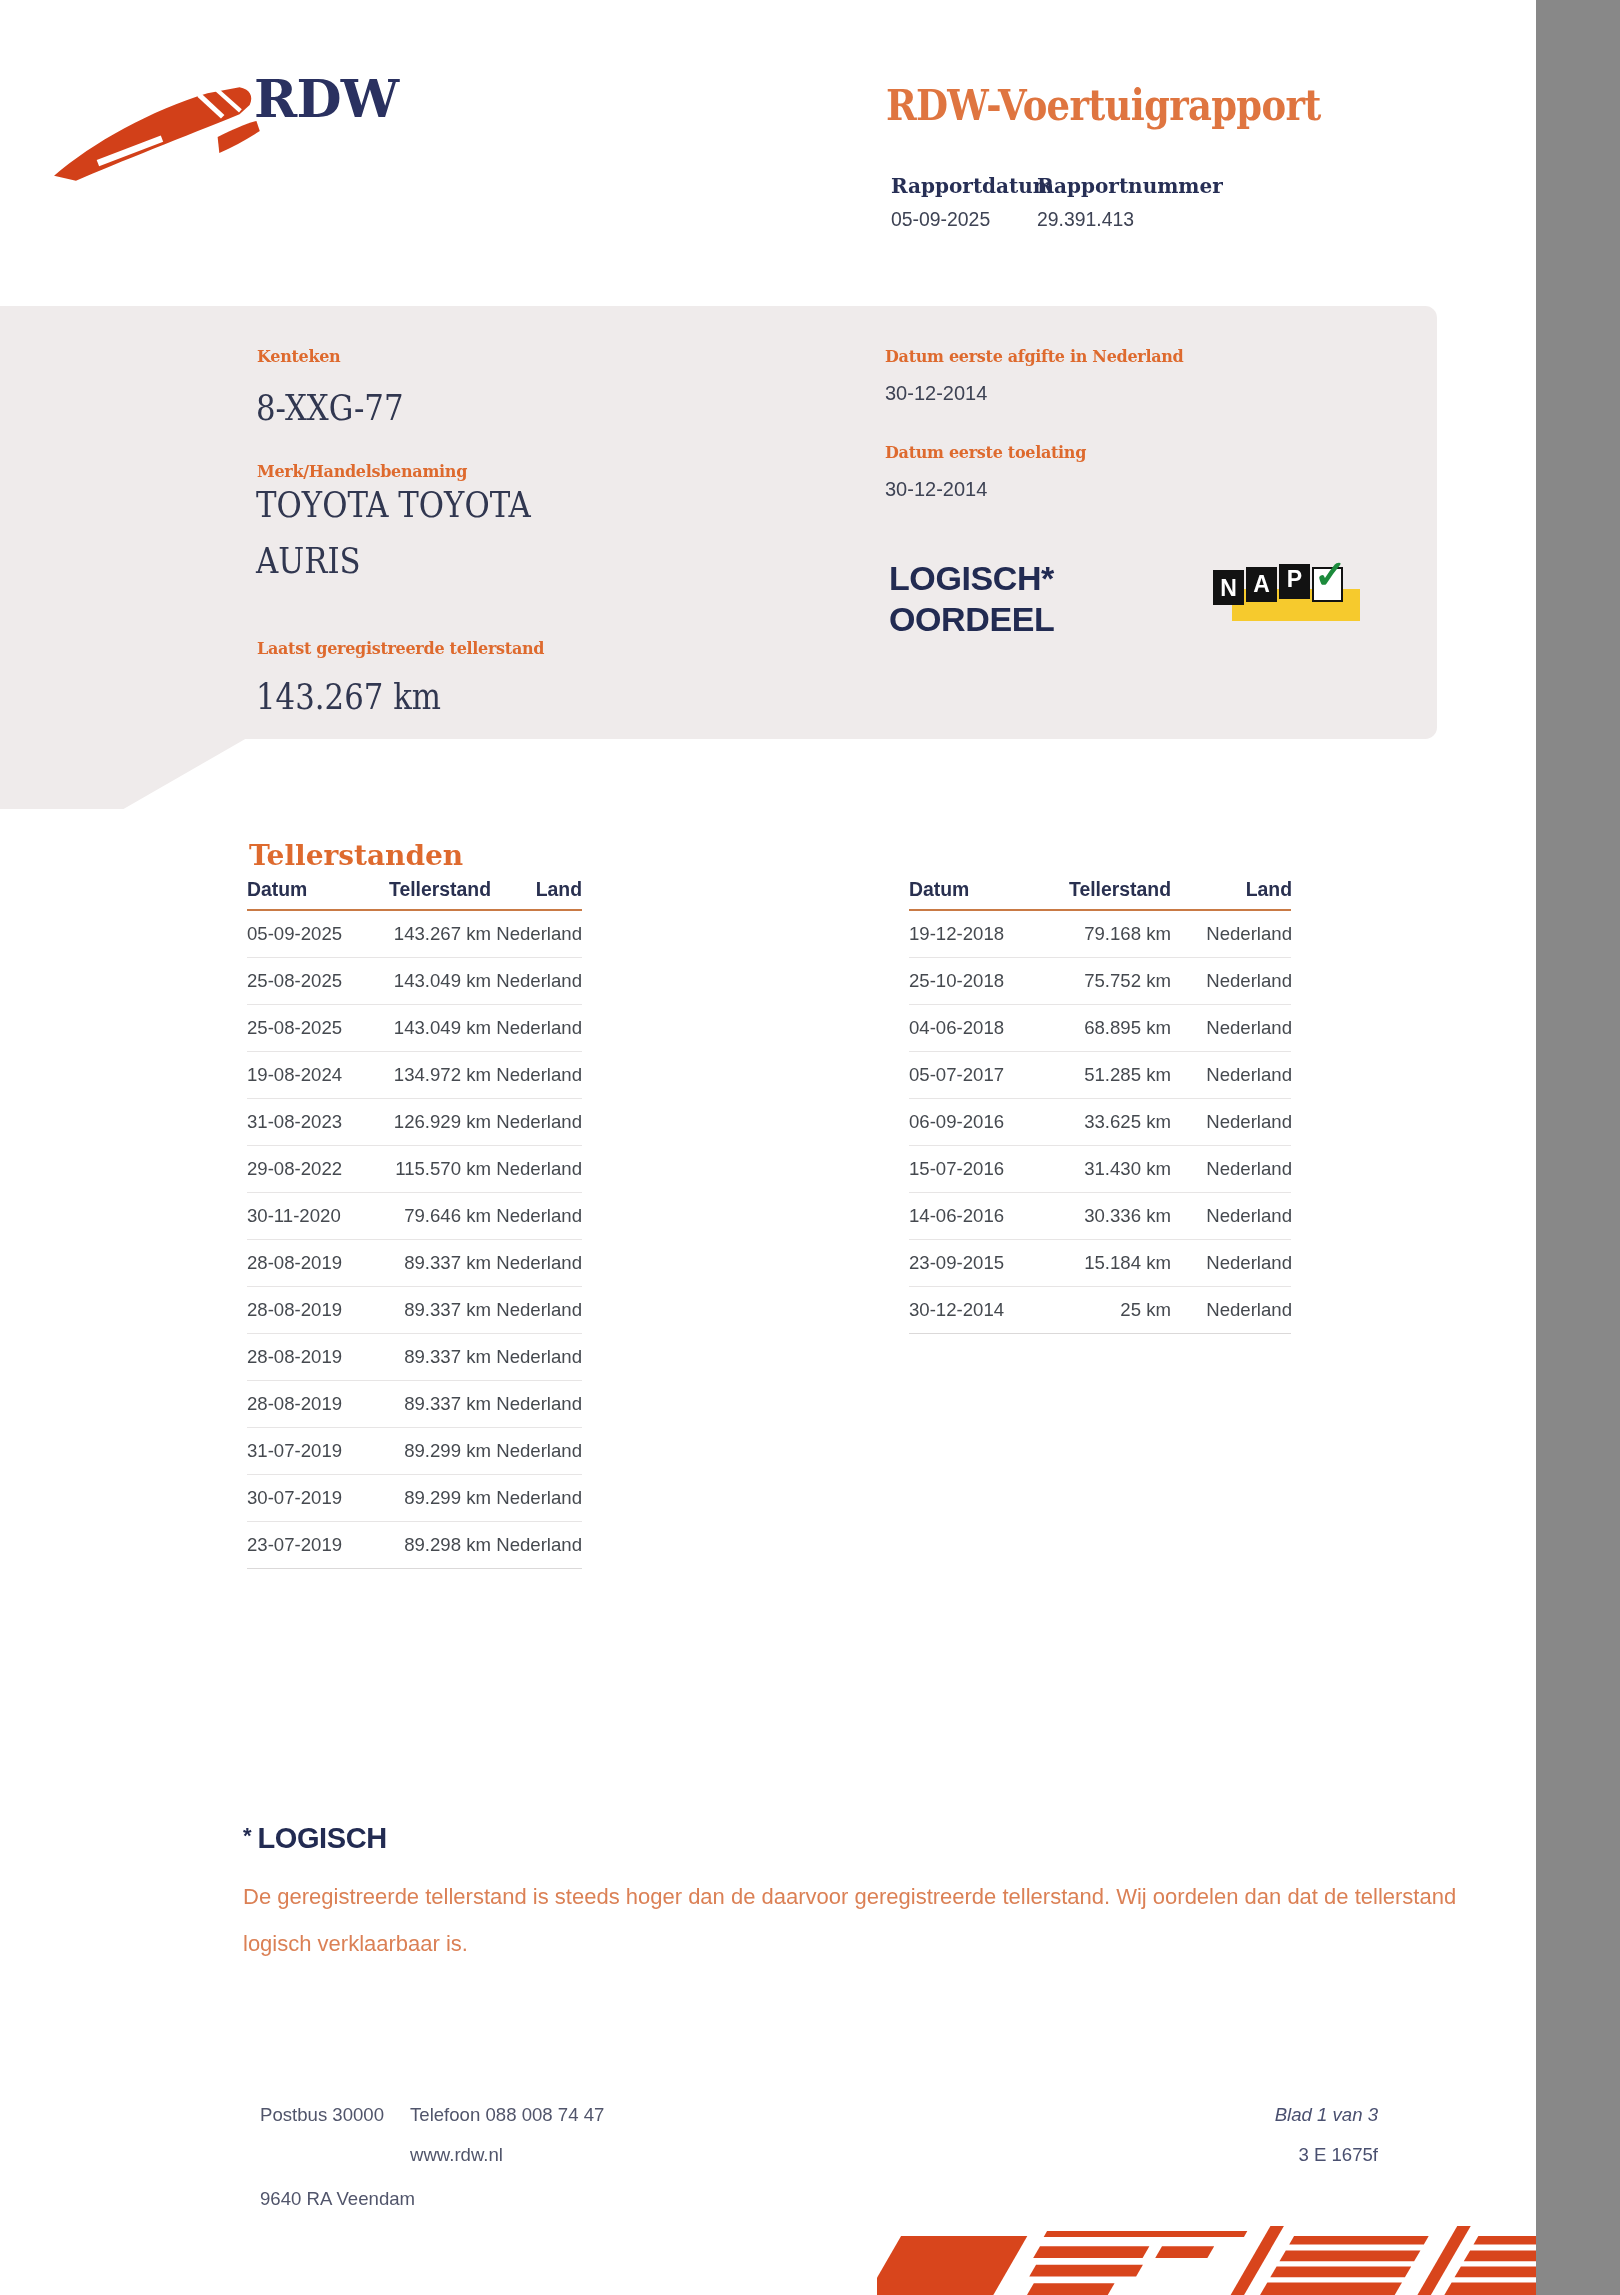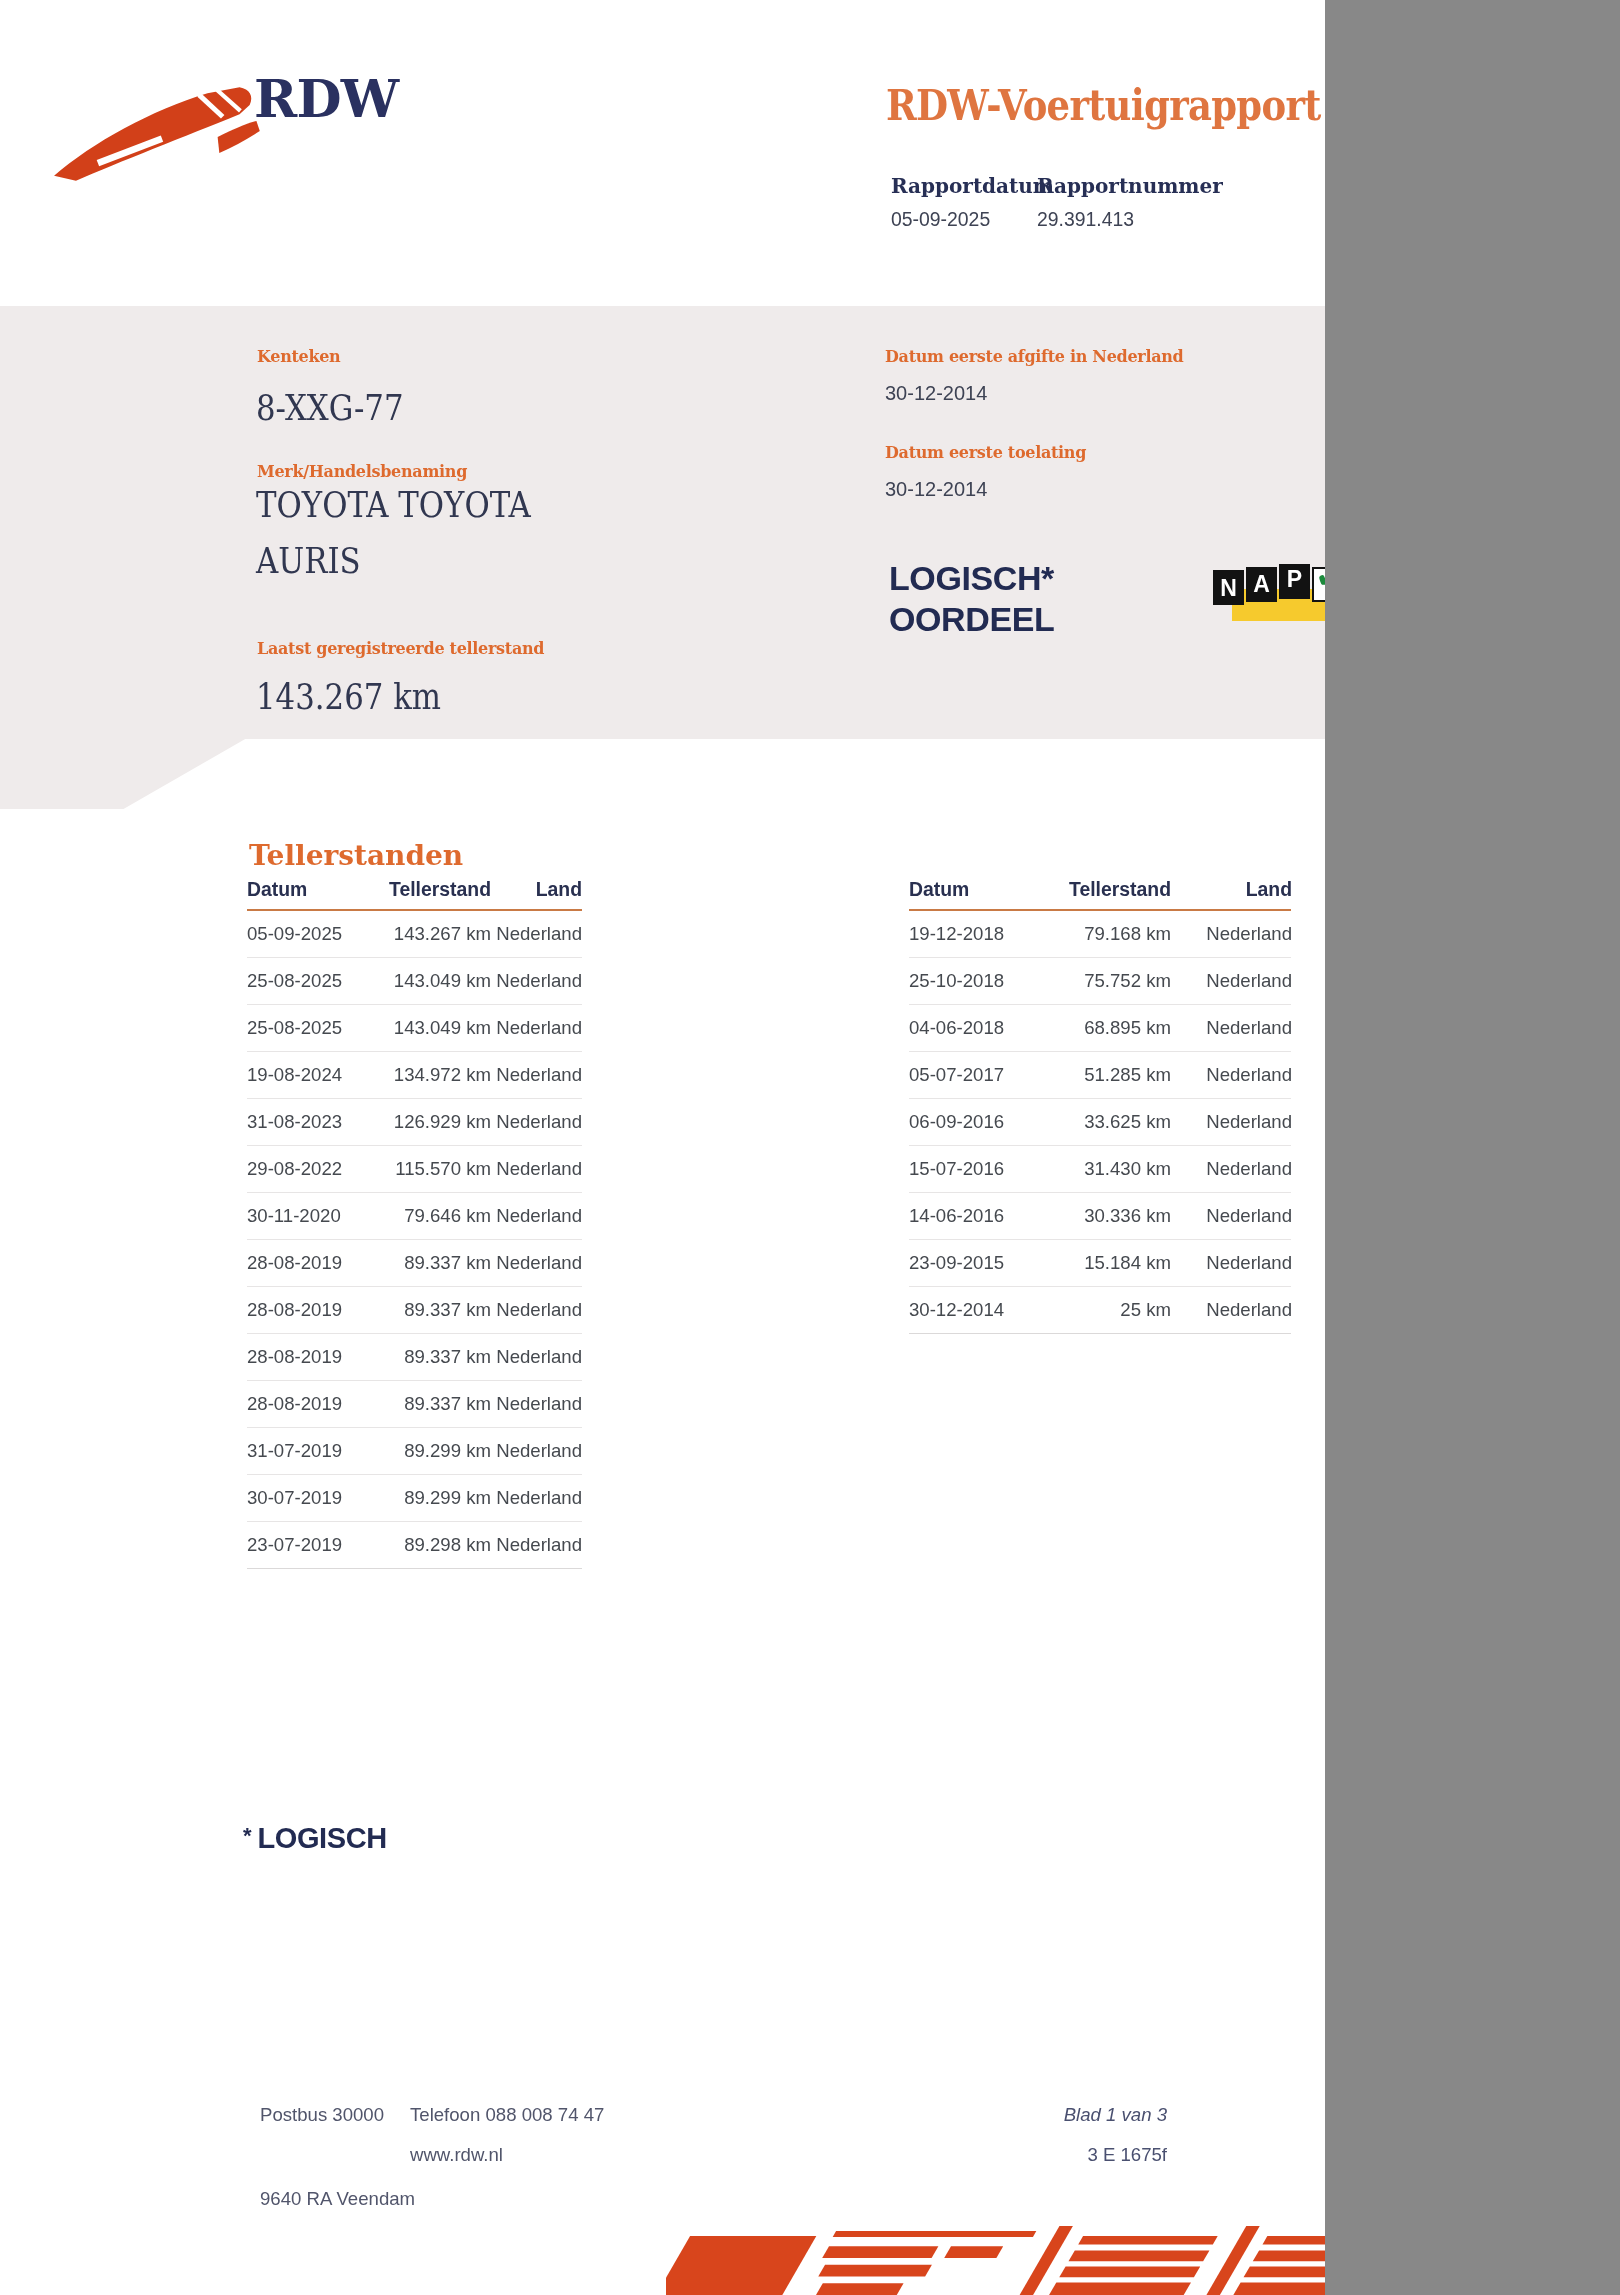--- a/index.html
+++ b/index.html
@@ -1,16 +1,16 @@
 <!DOCTYPE html>
 <html style="font-size:13.5px"><head>
 <meta charset="utf-8">
 <style>
   html,body{margin:0;padding:0;background:#888;}
-  .page{position:relative;width:1325px;height:2295px;background:#ffffff;overflow:hidden;
+  .page{position:relative;width:1536px;height:2295px;background:#ffffff;overflow:hidden;
         font-family:"Liberation Sans",sans-serif;color:#43474E;}
   
   .swoosh{position:absolute;left:49px;top:83px;width:215px;height:108px;}
   .rdw-word{position:absolute;left:254px;top:68px;font-family:"DejaVu Serif",serif;
             font-weight:bold;font-size:52px;color:#2A3160;letter-spacing:-0.8px;}
   .doc-title{position:absolute;left:886px;top:81px;font-family:"DejaVu Serif",serif;
              font-weight:bold;font-size:42px;color:#DF7540;letter-spacing:-0.8px;
              transform:scaleX(.88);transform-origin:left top;white-space:nowrap;}
   .meta-label{font-family:"DejaVu Serif",serif;font-weight:bold;font-size:20px;color:#272F55;}
   .meta-value{margin-top:10px;font-size:19.4px;color:#3E4354;}
@@ -256,20 +256,21 @@
         <span>30-12-2014</span>
         <span>25 km</span>
         <span>Nederland</span>
       </div>
     </div>
 
   <div class="fn-head">
     <span class="fn-ast">*</span>
     <span class="fn-title">LOGISCH</span>
   </div>
+  <div class="fn-text">De geregistreerde tellerstand is steeds hoger dan de daarvoor geregistreerde tellerstand. Wij oordelen dan dat de tellerstand logisch verklaarbaar is.</div>
 
   <div class="foot" style="left:260px;top:2104px;">Postbus 30000</div>
   <div class="foot" style="left:260px;top:2144px;margin-top:44px;">9640 RA Veendam</div>
   <div class="foot" style="left:410px;top:2104px;">Telefoon 088 008 74 47</div>
   <div class="foot" style="left:410px;top:2144px;">www.rdw.nl</div>
   <div class="foot right" style="top:2104px;font-style:italic;">Blad 1 van 3</div>
   <div class="foot right" style="top:2144px;">3 E 1675f</div>
 
   <div class="decor">
     <svg width="659" height="69" viewBox="0 0 780 82">

